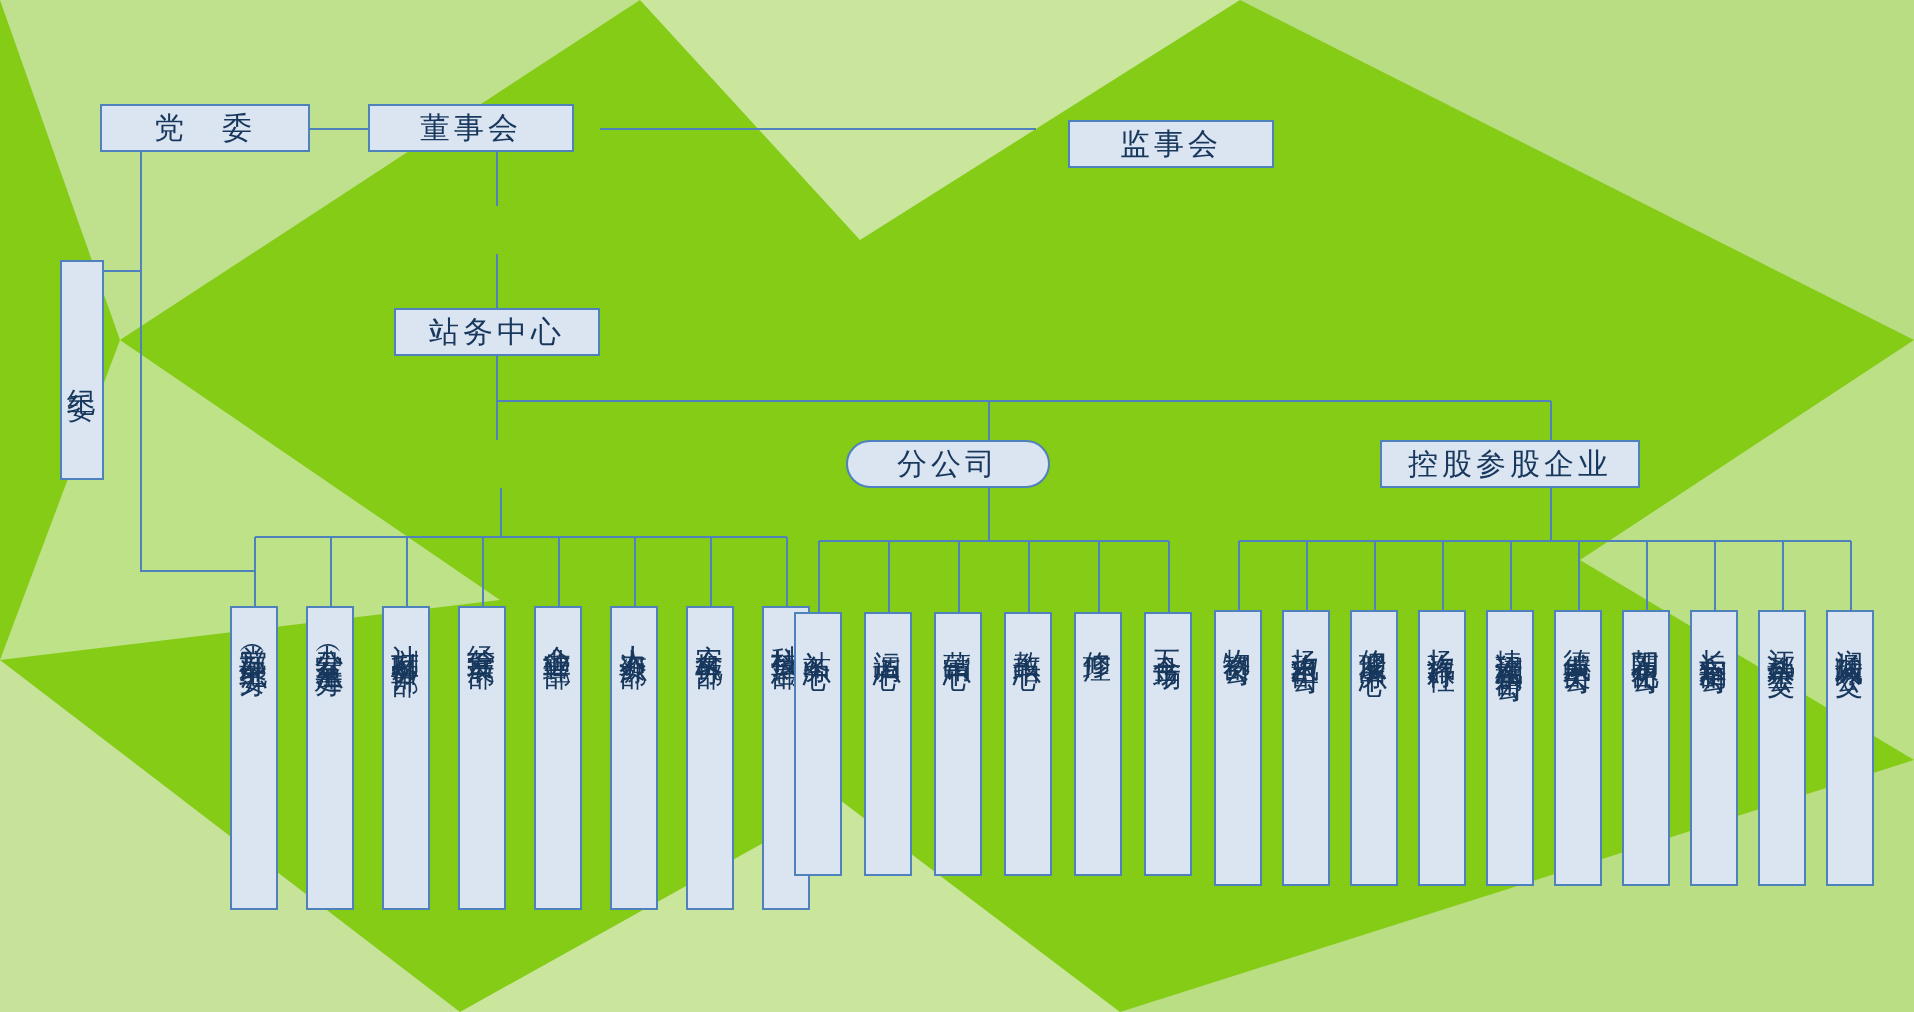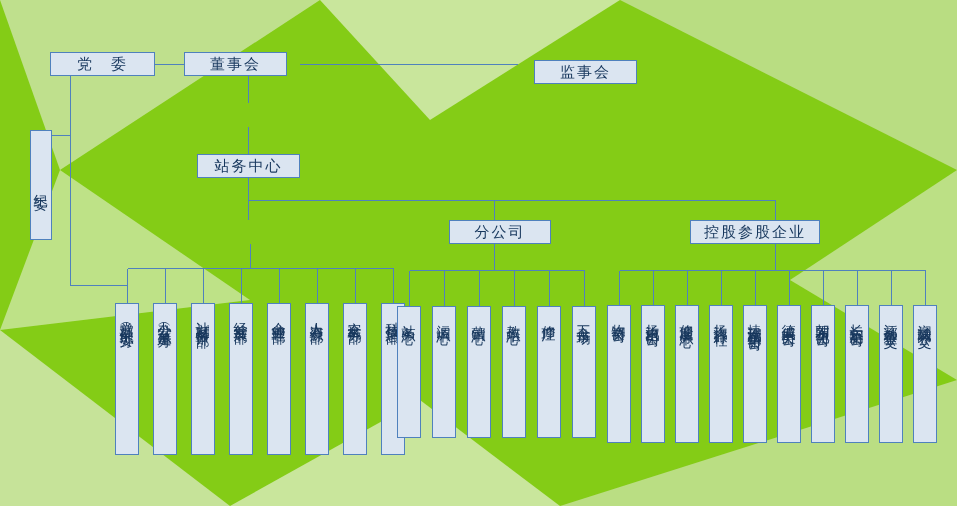--- a/index.html
+++ b/index.html
@@ -76,21 +76,21 @@
       M925.5 270.5 V305"></path>
   </svg>
 
   <div class="hbox" style="left:50px;top:52px;width:105px;">党　委</div>
   <div class="hbox" style="left:184px;top:52px;width:103px;">董事会</div>
   <div class="hbox" style="left:518px;top:60px;width:103px;margin-left:16px;">监事会</div>
   <div class="hbox" style="left:197px;top:154px;width:103px;">站务中心</div>
 
   <div class="vbox center" style="left:30px;top:130px;height:110px;">纪委</div>
 
-  <div class="hbox" style="left:449px;top:220px;width:102px;">分公司</div>
+  <div class="hbox" style="left:423px;top:220px;width:102px;border-radius:12px;">分公司</div>
   <div class="hbox" style="left:690px;top:220px;width:130px;">控股参股企业</div>
 
   <div class="vbox" style="left:115px;top:303px;height:152px;">党群部（纪委办）</div>
   <div class="vbox" style="left:153px;top:303px;height:152px;">办公室（基建办）</div>
   <div class="vbox" style="left:191px;top:303px;height:152px;">计划财务审计部</div>
   <div class="vbox" style="left:229px;top:303px;height:152px;">经营发展部</div>
   <div class="vbox" style="left:267px;top:303px;height:152px;">企业管理部</div>
   <div class="vbox" style="left:305px;top:303px;height:152px;">人力资源部</div>
   <div class="vbox" style="left:343px;top:303px;height:152px;">安全机务部</div>
   <div class="vbox" style="left:381px;top:303px;height:152px;">科技信息部</div>

